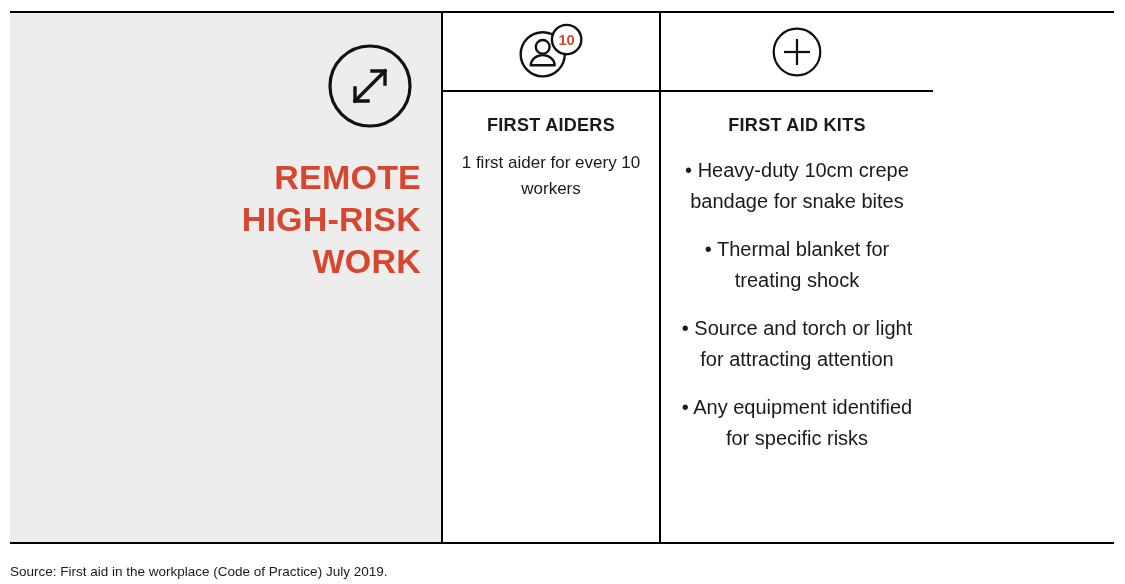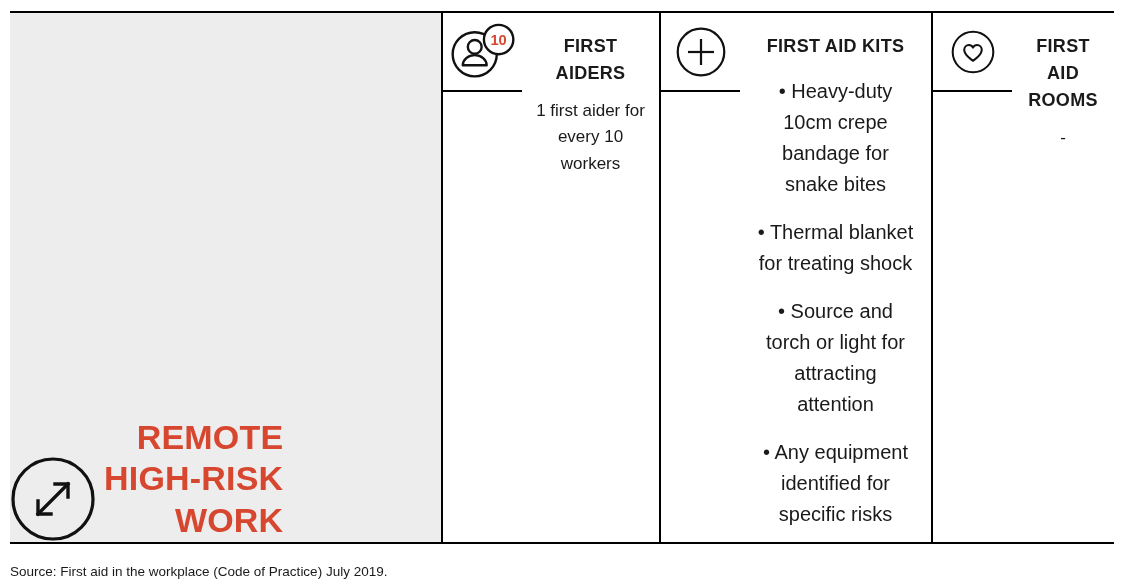--- a/index.html
+++ b/index.html
@@ -34,23 +34,23 @@
   }
 
   
   .hero {
     width: 433px;
     flex: 0 0 433px;
     background: #ecedec;
     box-sizing: border-box;
     border-right: 2px solid #000000;
     display: flex;
-    flex-direction: row;
+    flex-direction: column;
     align-items: flex-end;
-    padding: 30px 26px 0 0;
+    padding: 30px 20px 0 0;
   }
   .hero-icon {
     width: 86px;
     height: 86px;
     display: block;
     margin-right: 8px;
   }
   .hero-title {
     margin-top: 28px;
     text-align: right;
@@ -63,20 +63,21 @@
   }
 
   
   .columns {
     flex: 1 1 auto;
     display: flex;
   }
   .col {
     box-sizing: border-box;
     display: flex;
+    flex-direction: column;
     border-right: 2px solid #000000;
     justify-content: space-between;
   }
   .col:last-child {
     border-right: none;
   }
   .col-aiders  { width: 218px; flex: 0 0 218px; }
   .col-kits    { width: 272px; flex: 0 0 272px; }
   .col-rooms   { flex: 1 1 auto; }
 
@@ -192,32 +193,18 @@
           <div class="col-heading">FIRST AID KITS</div>
           <ul class="bullets">
             <li>• Heavy-duty 10cm crepe bandage for snake bites</li>
             <li>• Thermal blanket for treating shock</li>
             <li>• Source and torch or light for attracting attention</li>
             <li>• Any equipment identified for specific risks</li>
           </ul>
         </div>
       </div>
 
-      <div class="col col-rooms">
-        <div class="col-icon-cell">
-          <span>
-            <svg viewBox="0 0 52 52" width="48" height="48" aria-hidden="true">
-              <circle cx="26" cy="26" r="22" fill="none" stroke="#111111" stroke-width="2.2"></circle>
-              <path d="M26 35.5 C26 35.5 16.5 29.6 16.5 23.6 C16.5 20.6 18.8 18.4 21.5 18.4 C23.5 18.4 25.2 19.6 26 21.2 C26.8 19.6 28.5 18.4 30.5 18.4 C33.2 18.4 35.5 20.6 35.5 23.6 C35.5 29.6 26 35.5 26 35.5 Z" fill="none" stroke="#111111" stroke-width="2.2" stroke-linejoin="round"></path>
-            </svg>
-          </span>
-        </div>
-        <div class="col-body">
-          <div class="col-heading">FIRST AID ROOMS</div>
-          <p class="col-dash">-</p>
-        </div>
-      </div>
 
     </div>
   </div>
 </div>
 
 <div class="source">Source: First aid in the workplace (Code of Practice) July 2019.</div>
 
 </body></html>

